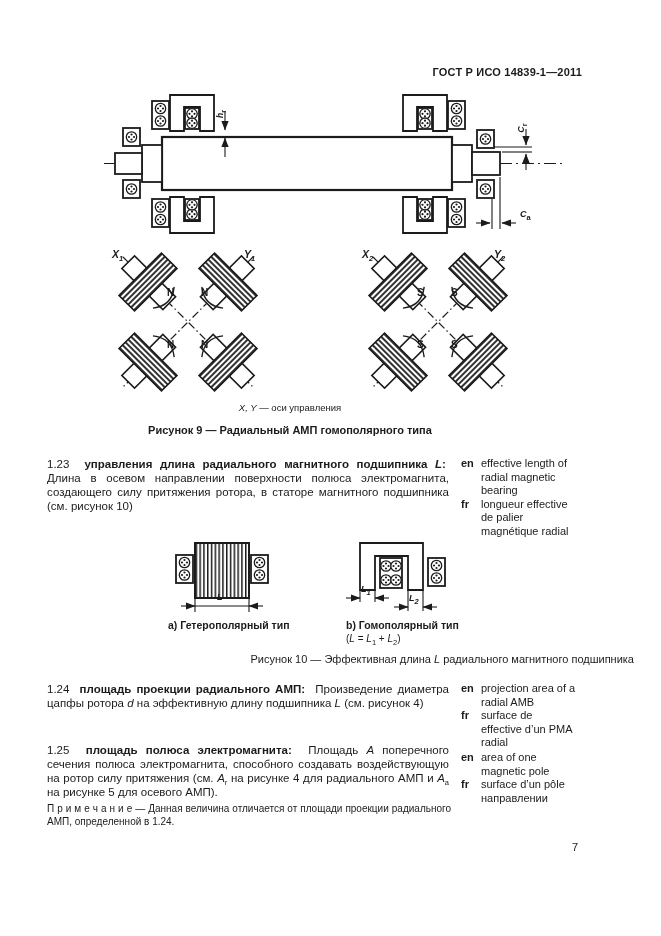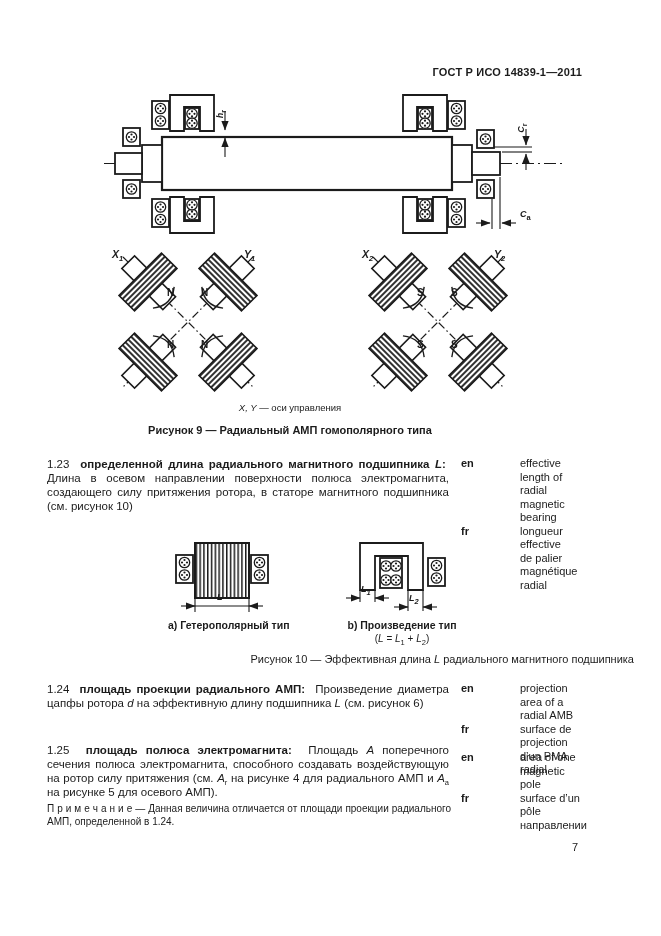--- a/index.html
+++ b/index.html
@@ -27,31 +27,31 @@
   sub{font-size:7.5px;line-height:0;}
   
   .caps{position:absolute;left:45px;width:490px;text-align:center;}
   .legend{top:402px;font-size:9.5px;}
   .cap9{top:424px;font-size:11px;font-weight:bold;}
   .cap10{position:absolute;left:60px;top:653px;width:574px;text-align:right;font-size:11px;}
   
   .sec{position:absolute;left:47px;width:538px;display:flex;align-items:flex-start;}
   .ru{width:402px;margin:0;font-size:11.5px;line-height:14px;text-align:justify;}
   .side{width:122px;margin-left:12px;font-size:11px;line-height:13.5px;}
-  .trow{display:flex;gap:39px;}
+  .trow{display:flex;}
   .tl{font-weight:bold;width:20px;flex:none;}
   .tt{white-space:pre-line;}
   .r-b{font-weight:bold;}
   .r-i{font-style:italic;}
   .r-bi{font-weight:bold;font-style:italic;}
   .note{position:absolute;left:47px;top:803px;width:404px;margin:0;font-size:10px;line-height:12.5px;text-align:justify;}
   .pageno{position:absolute;left:572px;top:841px;font-size:11px;}
   
   .f10lbl{position:absolute;font-size:10.5px;font-weight:bold;text-align:center;white-space:nowrap;}
-  .f10for{position:absolute;font-size:10px;text-align:center;white-space:nowrap;}
+  .f10for{position:absolute;font-size:10px;text-align:left;white-space:nowrap;}
   .f10dim{position:absolute;font-size:9px;font-weight:bold;font-style:italic;white-space:nowrap;}
 </style>
 </head>
 <body>
 
 <div class="page">
 
   <div class="header">ГОСТ Р ИСО 14839-1—2011</div>
 
   <div class="wrap" style="left:88px;top:85px;width:490px;height:152px;">
@@ -206,21 +206,21 @@
     <span class="pl" style="left:317px;top:41px;">S</span>
     <span class="pl" style="left:351px;top:41px;">S</span>
     <span class="pl" style="left:317px;top:93px;">S</span>
     <span class="pl" style="left:351px;top:93px;">S</span>
   </div>
 
   <div class="caps legend"><span class="r-i">X, Y</span><span class="r-n"> — оси управления</span></div>
   <div class="caps cap9">Рисунок 9 — Радиальный АМП гомополярного типа</div>
 
   <div class="sec" style="top:457px;">
-    <p class="ru"><span class="r-n">1.23&nbsp; </span><span class="r-b">определенной длина радиального магнитного подшипника </span><span class="r-bi">L</span><span class="r-b">:</span><span class="r-n">&nbsp; Длина в осевом направлении поверхности полюса электромагнита, создающего силу притяжения ротора, в статоре магнитного подшипника (см. рисунок 10)</span></p>
+    <p class="ru"><span class="r-n">1.23&nbsp; </span><span class="r-b">управления длина радиального магнитного подшипника </span><span class="r-bi">L</span><span class="r-b">:</span><span class="r-n">&nbsp; Длина в осевом направлении поверхности полюса электромагнита, создающего силу притяжения ротора, в статоре магнитного подшипника (см. рисунок 10)</span></p>
     <div class="side">
       <div class="trow">
         <span class="tl">en</span>
         <span class="tt">effective length of
 radial magnetic
 bearing</span>
       </div>
       <div class="trow">
         <span class="tl">fr</span>
         <span class="tt">longueur effective
@@ -253,38 +253,38 @@
         <line class="thin" x1="258" y1="50" x2="258" y2="71"></line>
         <line class="thin" x1="273" y1="50" x2="273" y2="71"></line>
         <line class="thin" x1="244" y1="67" x2="258" y2="67" marker-end="url(#ah)"></line>
         <line class="thin" x1="287" y1="67" x2="273" y2="67" marker-end="url(#ah)"></line>
       </g>
     </svg>
     <span class="f10dim" style="left:67px;top:52px;"><span>L</span></span>
     <span class="f10dim" style="left:211px;top:44px;"><span>L</span><sub>1</sub></span>
     <span class="f10dim" style="left:259px;top:53px;"><span>L</span><sub>2</sub></span>
     <span class="f10lbl" style="left:18px;top:79px;width:108px;">а) Гетерополярный тип</span>
-    <span class="f10lbl" style="left:196px;top:79px;width:112px;">b) Произведение тип</span>
+    <span class="f10lbl" style="left:196px;top:79px;width:112px;">b) Гомополярный тип</span>
     <span class="f10for" style="left:196px;top:93px;width:112px;"><span class="r-n">(</span><span class="r-i">L</span><span class="r-n"> = </span><span class="r-i">L</span><sub>1</sub><span class="r-n"> + </span><span class="r-i">L</span><sub>2</sub><span class="r-n">)</span></span>
   </div>
 
   <div class="cap10"><span class="r-n">Рисунок 10 — Эффективная длина </span><span class="r-i">L</span><span class="r-n"> радиального магнитного подшипника</span></div>
 
   <div class="sec" style="top:682px;">
-    <p class="ru"><span class="r-n">1.24&nbsp; </span><span class="r-b">площадь проекции радиального АМП:</span><span class="r-n">&nbsp; Произведение диаметра цапфы ротора </span><span class="r-i">d</span><span class="r-n"> на эффективную длину подшипника </span><span class="r-i">L</span><span class="r-n"> (см. рисунок 6)</span></p>
+    <p class="ru"><span class="r-n">1.24&nbsp; </span><span class="r-b">площадь проекции радиального АМП:</span><span class="r-n">&nbsp; Произведение диаметра цапфы ротора </span><span class="r-i">d</span><span class="r-n"> на эффективную длину подшипника </span><span class="r-i">L</span><span class="r-n"> (см. рисунок 4)</span></p>
     <div class="side">
       <div class="trow">
         <span class="tl">en</span>
         <span class="tt">projection area of a
 radial AMB</span>
       </div>
       <div class="trow">
         <span class="tl">fr</span>
         <span class="tt">surface de
-projection d’un PMA
+effective d’un PMA
 radial</span>
       </div>
     </div>
   </div>
 
   <div class="sec" style="top:743px;">
     <p class="ru"><span class="r-n">1.25&nbsp; </span><span class="r-b">площадь полюса электромагнита:</span><span class="r-n">&nbsp; Площадь </span><span class="r-i">A</span><span class="r-n"> поперечного сечения полюса электромагнита, способного создавать воздействующую на ротор силу притяжения (см. </span><span class="r-i">A</span><sub>r</sub><span class="r-n"> на рисунке 4 для радиального АМП и </span><span class="r-i">A</span><sub>a</sub><span class="r-n"> на рисунке 5 для осевого АМП).</span></p>
     <div class="side" style="margin-top:8px;">
       <div class="trow">
         <span class="tl">en</span>

